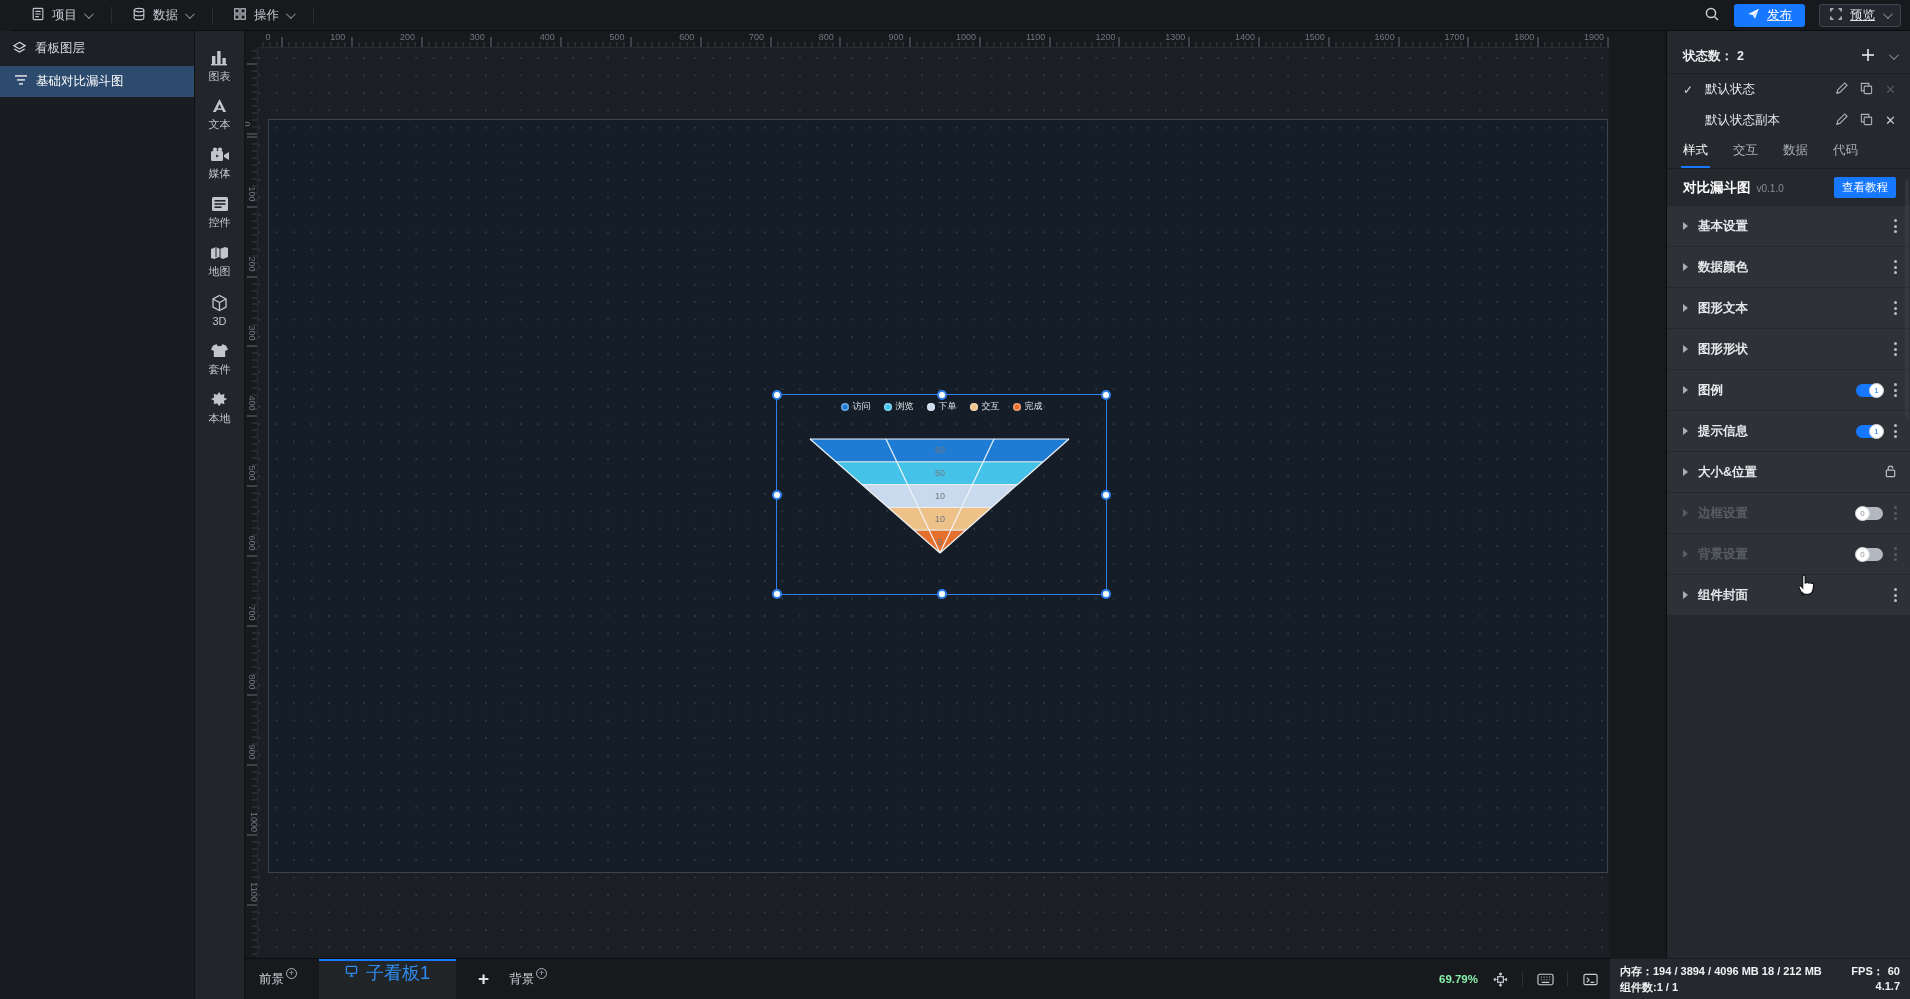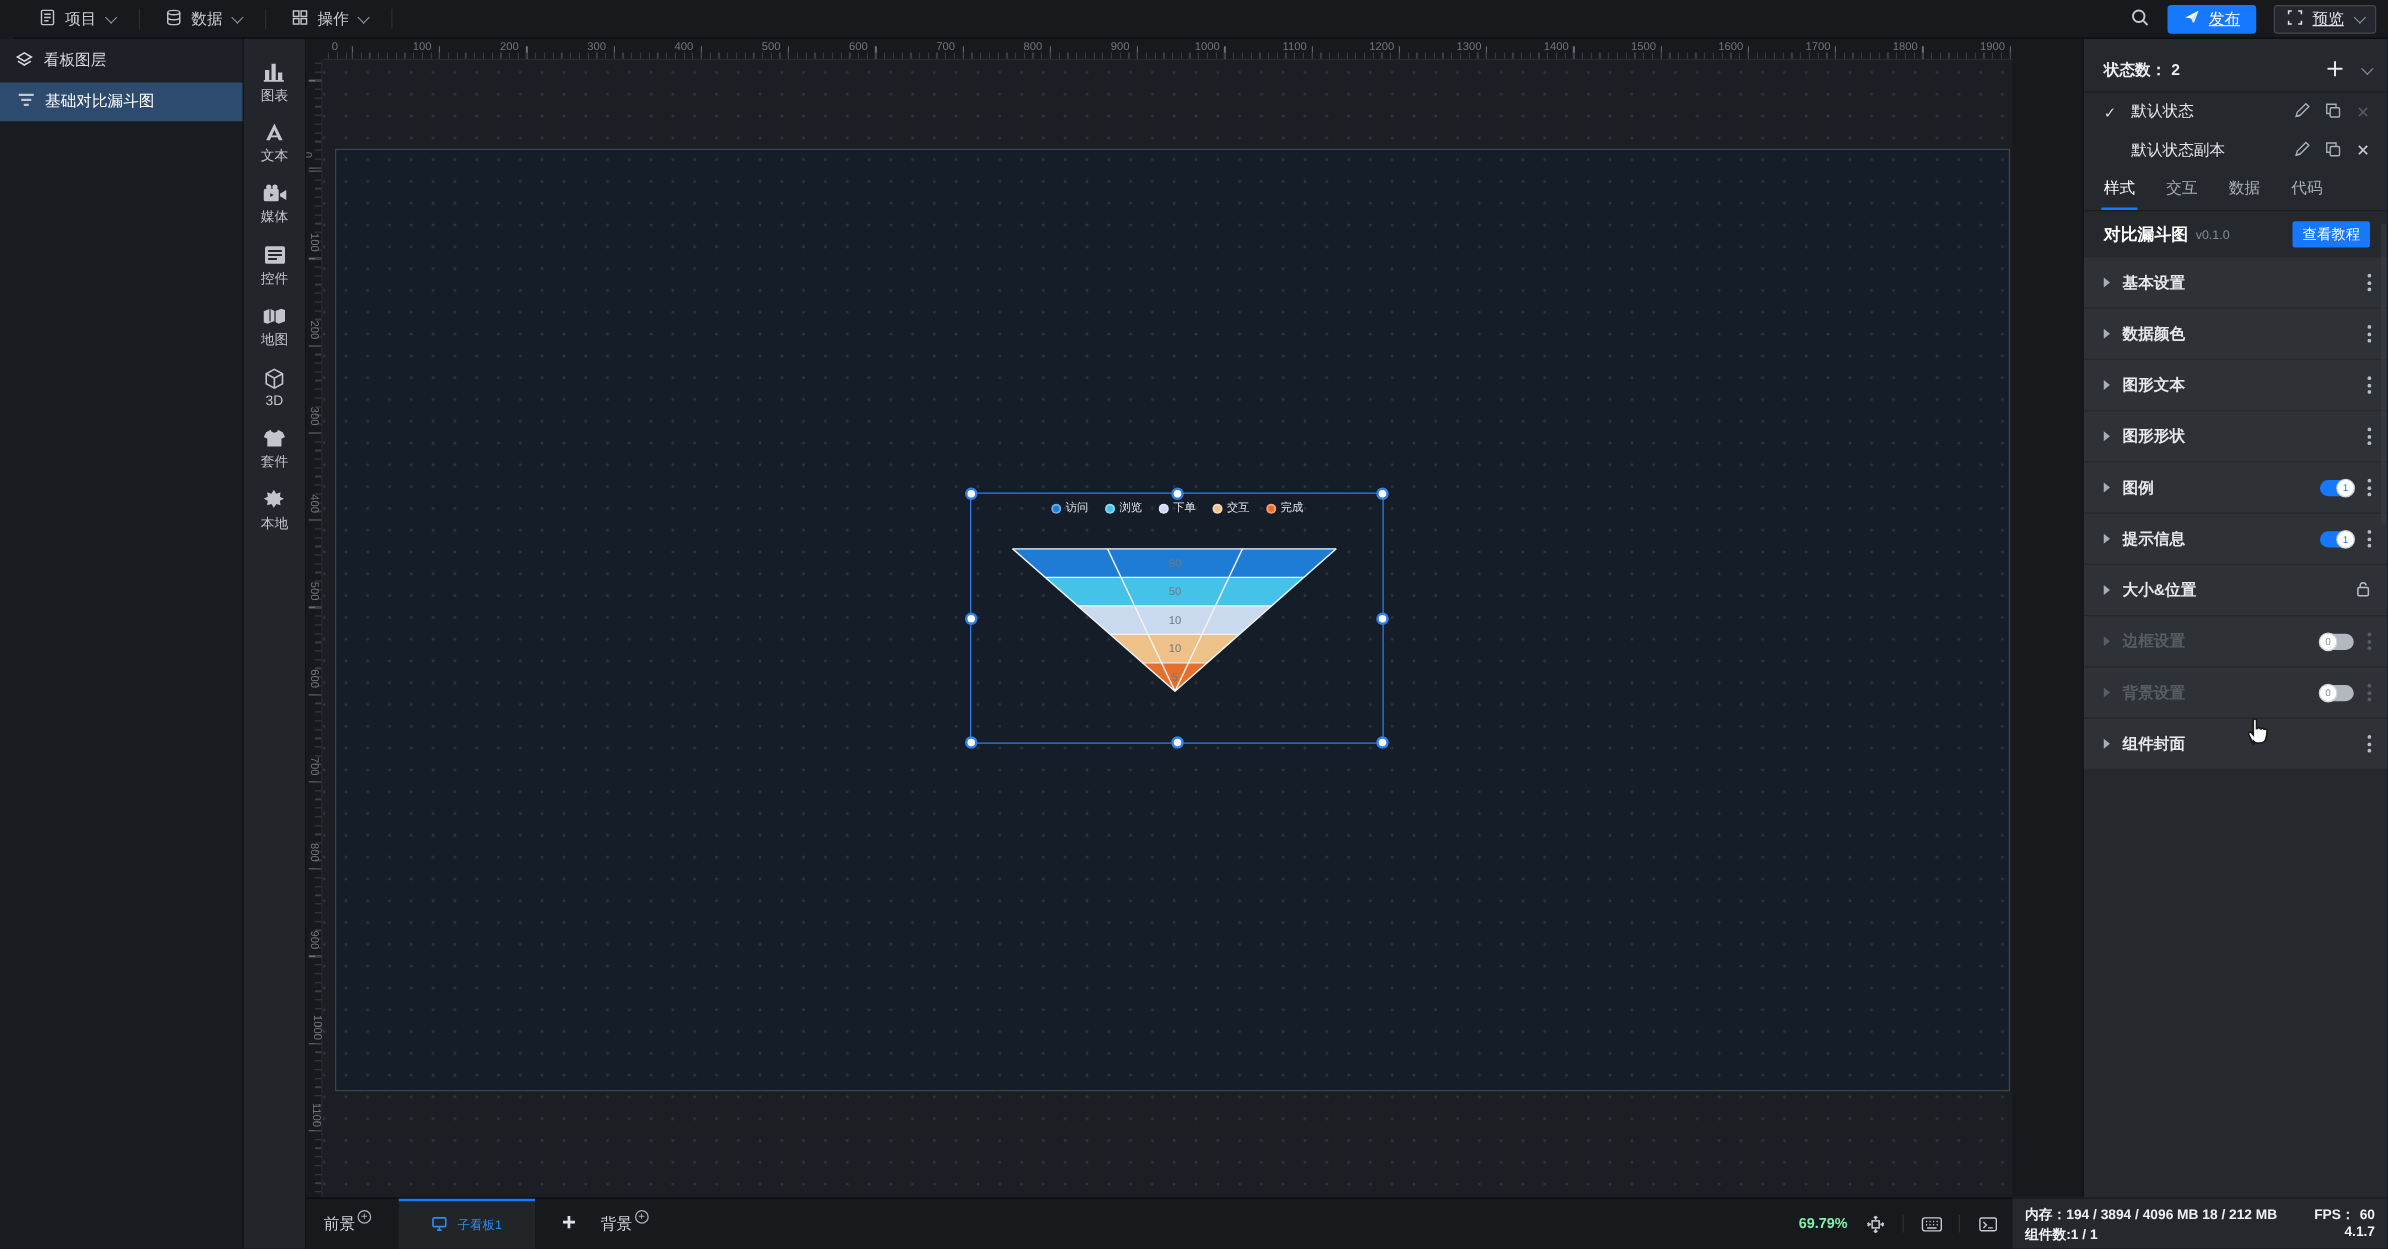--- a/index.html
+++ b/index.html
@@ -86,21 +86,21 @@
   .toggle.off { background:#b3b8c0; }
   .knob { position:absolute; top:-1px; width:15px; height:15px; border-radius:50%; background:#fff; border:1px solid #d0d3d8; font-size:8px; color:#8a9099; display:flex; align-items:center; justify-content:center; }
   .toggle.on .knob { right:-1px; color:#1677ff; }
   .toggle.off .knob { left:-1px; }
   #panel-scrollbar { position:absolute; right:1px; top:148px; width:4px; height:240px; background:#3a3f46; border-radius:2px; opacity:.55; }
 
   
   #bottombar { left:245px; bottom:0; width:1365px; height:41px; background:#17191c; display:flex; align-items:center; border-top:1px solid #0c0d0f; }
   .bb-label { display:flex; align-items:flex-start; gap:2px; color:#cfd3d9; font-size:12.5px; margin-left:14px; }
   .bb-plus-sup { font-size:9px; color:#aeb3bb; border:1px solid #aeb3bb; border-radius:50%; width:11px; height:11px; line-height:9px; text-align:center; margin-top:-3px; }
-  #bb-tab { height:41px; margin-left:22px; padding:0 26px; background:#222528; border-top:2px solid #1677ff; display:flex; align-items:center; gap:8px; color:#2d8cf0; font-size:10px; }
+  #bb-tab { height:41px; margin-left:22px; padding:0 26px; background:#222528; border-top:2px solid #1677ff; display:flex; gap:8px; color:#2d8cf0; font-size:18px; }
   #bb-add { color:#dde1e6; font-size:19px; margin:0 20px 0 22px; font-weight:bold; }
   .bb-right { margin-left:auto; display:flex; align-items:center; gap:10px; padding-right:8px; color:#86efac; }
   #zoom-pct { font-size:11.5px; font-weight:bold; }
   .bb-iconbtn { display:flex; align-items:center; justify-content:center; width:24px; height:20px; }
   .bb-vsep { width:1px; height:14px; background:#2d3137; }
 
   #right-status { right:0; bottom:0; width:300px; height:41px; background:#25282d; border-top:1px solid #191c20; padding:5px 10px 4px 10px; display:flex; flex-direction:column; justify-content:space-between; }
   .rs-line { display:flex; justify-content:space-between; font-size:11px; font-weight:bold; color:#eef0f3; white-space:nowrap; }
 
   #cursor { left:1795px; top:572px; z-index:60; pointer-events:none; }

